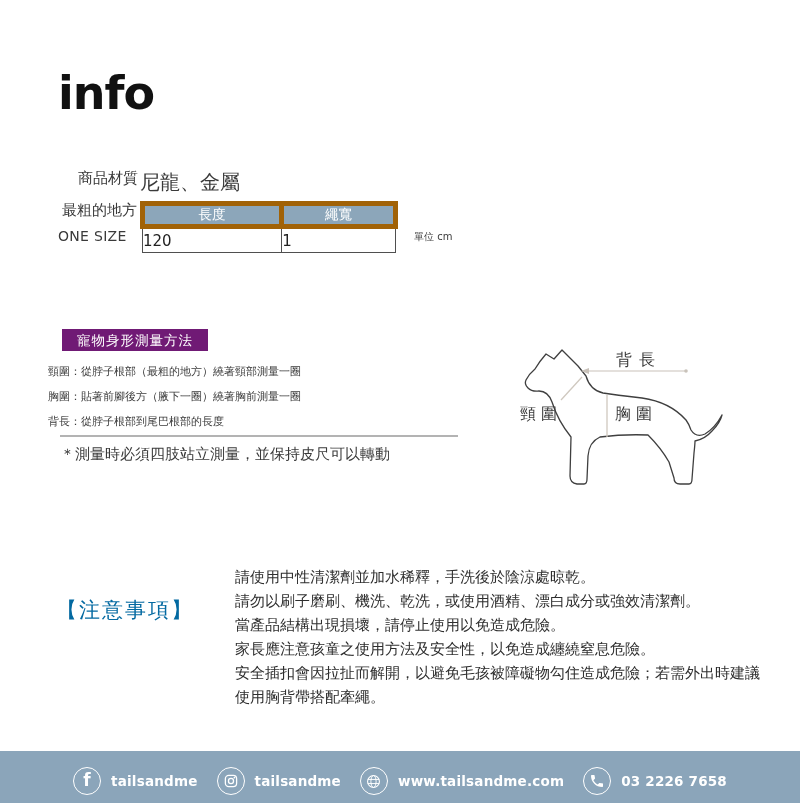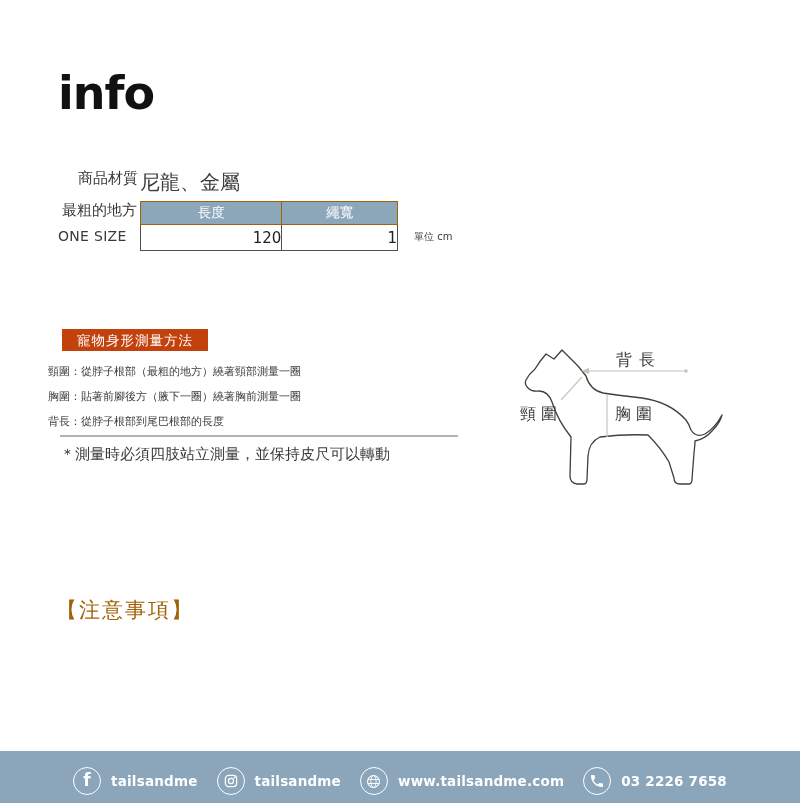--- a/index.html
+++ b/index.html
@@ -24,51 +24,51 @@
   .unit-label     { position: absolute; left: 414px; top: 222px; font-size: 10px; }
 
   
   .size-table {
     position: absolute; left: 140px; top: 193px; width: 258px;
     border-collapse: collapse; table-layout: fixed;
   }
   .size-table th {
     background: #8CA6BA; color: #ffffff; font-weight: 400;
     font-size: 13.5px; height: 23px; text-align: center;
-    border: 1px solid #a16207;
+    border: 5px solid #a16207;
   }
   .size-table td {
     background: #ffffff; color: #222; font-size: 15px;
-    height: 26px; text-align: right; border: 1px solid #4f4f4f;
+    height: 26px; text-align: left; border: 1px solid #4f4f4f;
     border-top: none;
   }
   .size-table { border: 1px solid #4f4f4f; }
 
   
   .measure-badge {
     position: absolute; left: 62px; top: 321px; width: 146px; height: 22px;
-    background: #c2410c; color: #ffffff; font-size: 13.5px;
+    background: #701a75; color: #ffffff; font-size: 13.5px;
     line-height: 22px; text-align: center; letter-spacing: 1px;
   }
   .measure-lines { position: absolute; left: 48px; top: 351px; font-size: 11px; line-height: 25px; }
   .measure-lines div { white-space: nowrap; }
   .measure-divider { position: absolute; left: 60px; top: 427px; width: 398px; height: 2px; background: #b3b3b3; }
   .measure-note { position: absolute; left: 60px; top: 437px; font-size: 15px; white-space: nowrap; }
 
   
   .dog-diagram { position: absolute; left: 490px; top: 330px; width: 240px; height: 155px; }
   .diagram-label { position: absolute; font-size: 16px; color: #3a3a3a; white-space: nowrap; }
   .label-back  { left: 616px; top: 342px; letter-spacing: 7px; text-align: center; }
   .label-neck  { left: 520px; top: 396px; letter-spacing: 5px; }
   .label-chest { left: 615px; top: 396px; letter-spacing: 5px; }
 
   
   .notice-title {
     position: absolute; left: 56px; top: 588px;
-    font-size: 21px; letter-spacing: 2px; color: #a16207; white-space: nowrap;
+    font-size: 21px; letter-spacing: 2px; color: #0369a1; white-space: nowrap;
   }
   .notice-lines {
     position: absolute; left: 235px; top: 557px;
     font-size: 15px; line-height: 24px; color: #2e2e2e;
   }
   .notice-lines div { white-space: nowrap; }
 
   
   .footer {
     position: absolute; left: 0; top: 743px; width: 800px; height: 60px;
@@ -167,20 +167,28 @@
     <path d="M98,33 L196,33" stroke="#c9c2ba" stroke-width="1.2" fill="none"></path>
     <polygon points="91,33 99,30 99,36" fill="#c9c2ba"></polygon>
     <circle cx="196" cy="33" r="1.8" fill="#c9c2ba"></circle>
   </svg>
 
   <div class="diagram-label label-back">背長</div>
   <div class="diagram-label label-neck">頸圍</div>
   <div class="diagram-label label-chest">胸圍</div>
 
   <div class="notice-title">【注意事項】</div>
+  <div class="notice-lines">
+    <div>請使用中性清潔劑並加水稀釋，手洗後於陰涼處晾乾。</div>
+    <div>請勿以刷子磨刷、機洗、乾洗，或使用酒精、漂白成分或強效清潔劑。</div>
+    <div>當產品結構出現損壞，請停止使用以免造成危險。</div>
+    <div>家長應注意孩童之使用方法及安全性，以免造成纏繞窒息危險。</div>
+    <div>安全插扣會因拉扯而解開，以避免毛孩被障礙物勾住造成危險；若需外出時建議</div>
+    <div>使用胸背帶搭配牽繩。</div>
+  </div>
 
   <div class="footer">
 
     <div class="footer-item">
       <span class="icon-circle">
         <span class="fb-f">f</span>
       </span>
       <span class="footer-label">tailsandme</span>
     </div>
 

